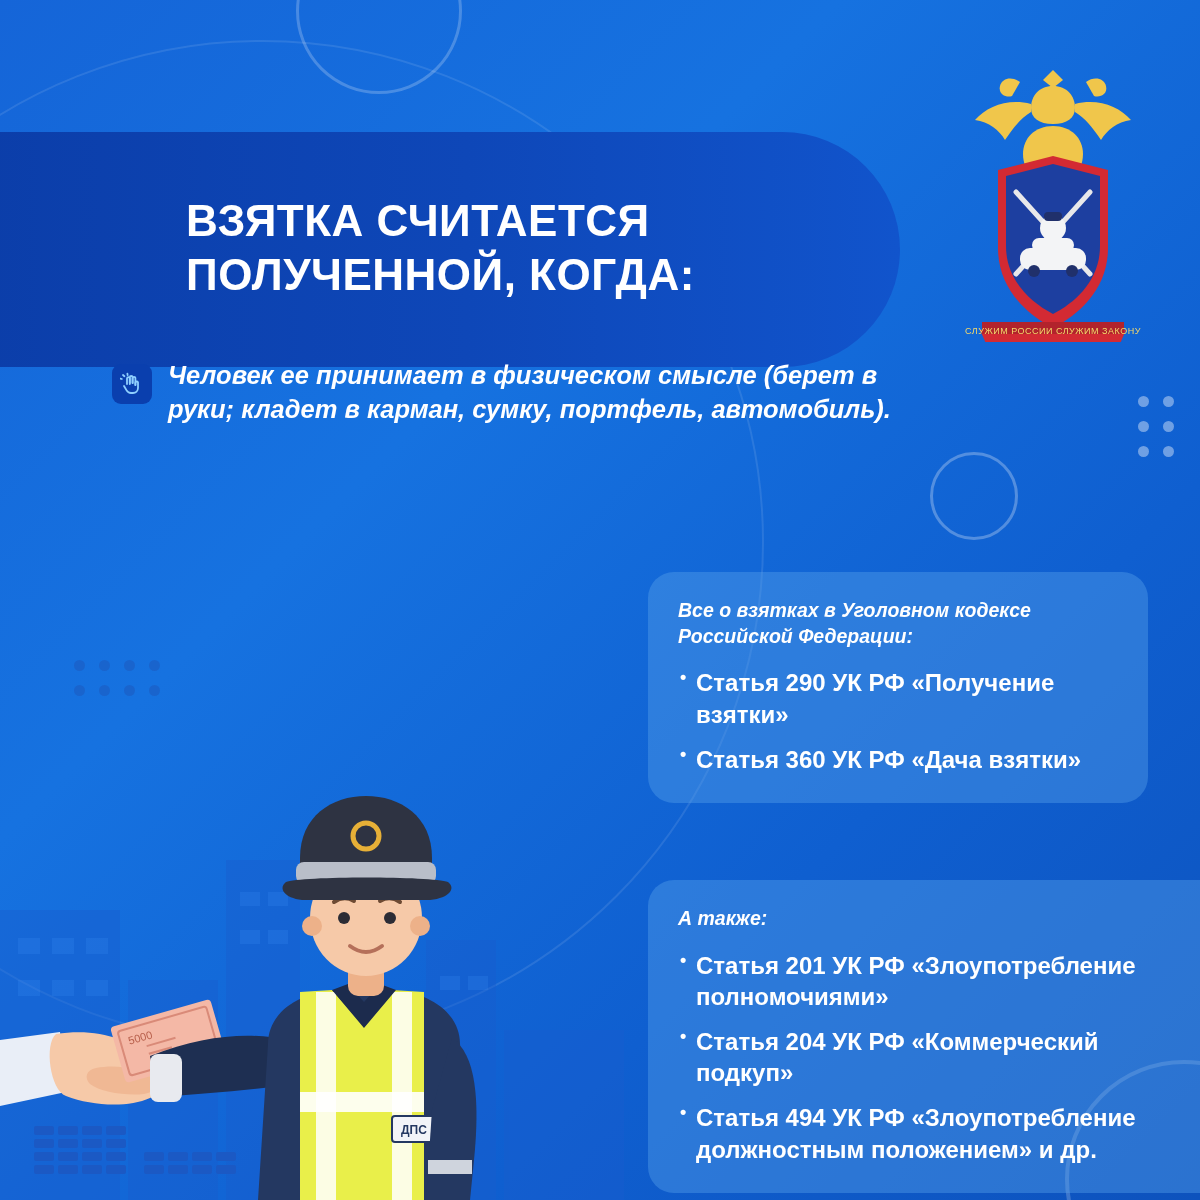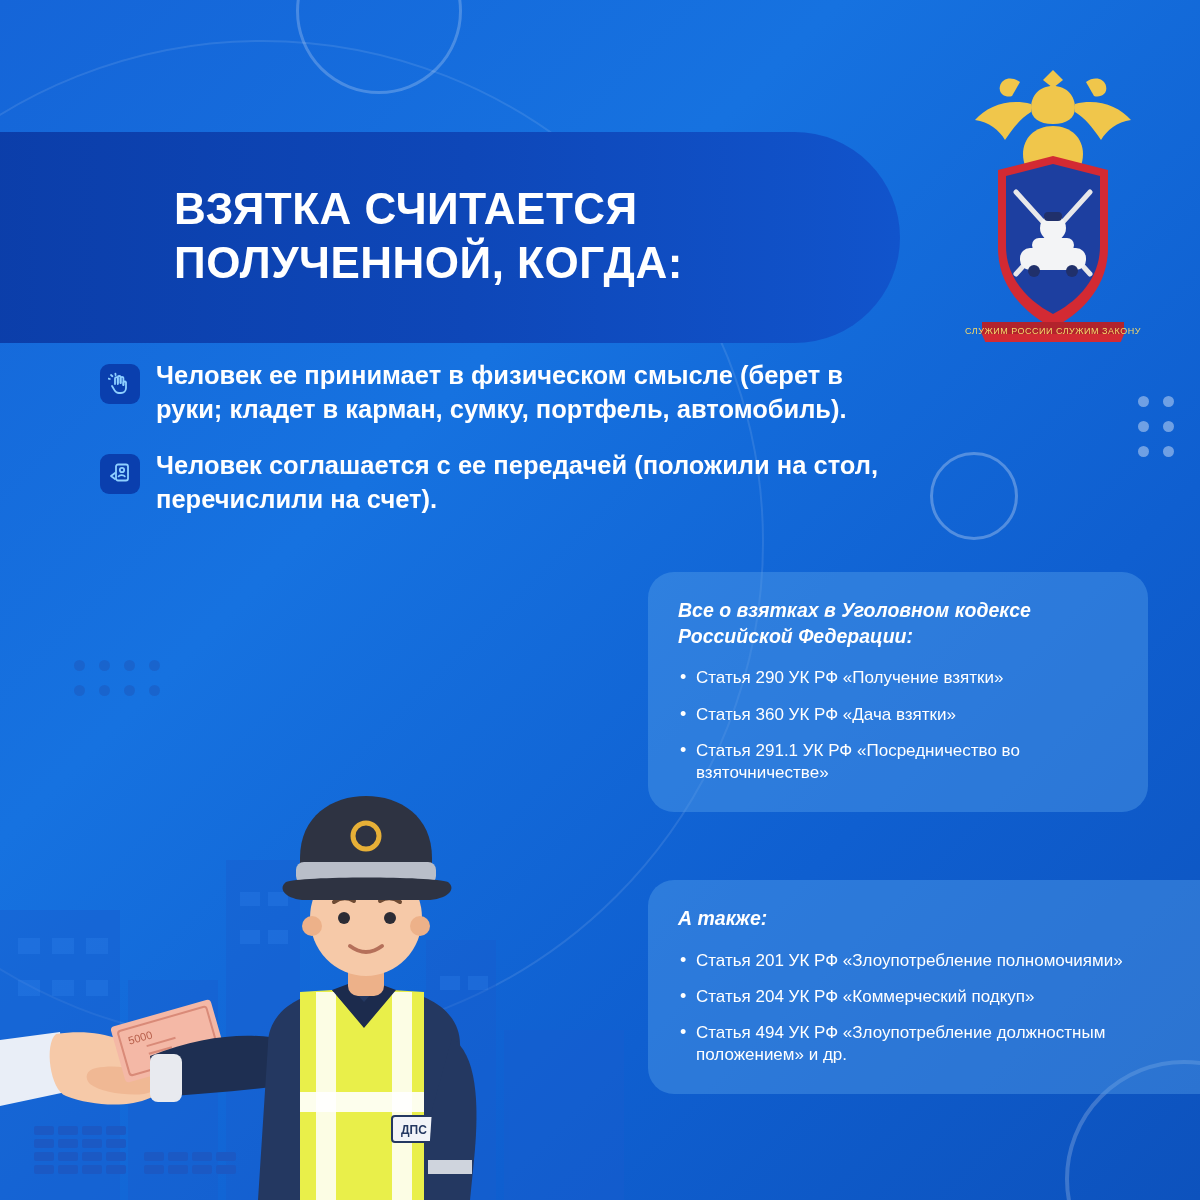--- a/index.html
+++ b/index.html
@@ -84,21 +84,21 @@
     position: absolute;
     left: -60px;
     top: 132px;
     width: 960px;
     padding: 46px 60px 50px 230px;
     background: linear-gradient(90deg, #0b3da8 0%, #0e47b8 55%, #1154cc 100%);
     border-radius: 0 180px 180px 0;
     box-sizing: border-box;
   }
   .title-card h1 {
-    margin: 4px;
+    margin: 16px;
     color: #ffffff;
     font-size: 44px;
     line-height: 1.22;
     letter-spacing: 0.5px;
     font-weight: bold;
     text-transform: uppercase;
   }
 
   
   .emblem {
@@ -115,23 +115,24 @@
     left: 0; right: 0;
     font-size: 9px;
     color: #f4d86a;
     letter-spacing: 0.5px;
     font-weight: normal;
   }
 
   
   .statements {
     position: absolute;
-    left: 100px;
+    left: 112px;
     top: 358px;
     width: 810px;
+    font-style: italic;
   }
   .statement {
     display: flex;
     align-items: flex-start;
     margin-bottom: 22px;
   }
   .statement .badge {
     flex: 0 0 auto;
     width: 40px; height: 40px;
     border-radius: 9px;
@@ -171,23 +172,23 @@
   }
   .panel ul {
     margin: 0;
     padding: 0;
     list-style: none;
   }
   .panel li {
     position: relative;
     padding-left: 18px;
     margin-bottom: 14px;
-    font-size: 17px;
+    font-size: 24px;
     line-height: 1.3;
-    font-weight: normal;
+    font-weight: bold;
   }
   .panel li:last-child { margin-bottom: 0; }
   .panel li::before {
     content: "•";
     position: absolute;
     left: 2px;
     top: -1px;
     font-size: 18px;
   }
 
@@ -335,40 +336,28 @@
           <path d="M7 12 V6.5 a1.4 1.4 0 0 1 2.8 0 V12"></path>
           <path d="M9.8 11 V5.4 a1.4 1.4 0 0 1 2.8 0 V11"></path>
           <path d="M12.6 11 V6.2 a1.4 1.4 0 0 1 2.8 0 V13"></path>
           <path d="M15.4 13 v-2.6 a1.4 1.4 0 0 1 2.6 0 V16 a5 5 0 0 1 -5 5 h-2 a5 5 0 0 1 -4.4 -2.6 L4 14"></path>
           <path d="M4.4 4.2 L3 3 M7.6 3.2 L7.4 1.6 M1.8 7 L0.4 6.6"></path>
         </svg>
       </div>
       <p>Человек ее принимает в физическом смысле (берет в руки; кладет в карман, сумку, портфель, автомобиль).</p>
     </div>
 
-    <div class="statement">
-      <div class="badge">
-        <svg viewBox="0 0 24 24" width="24" height="24" fill="none" stroke="#8fd0ff" stroke-width="1.8" stroke-linecap="round" stroke-linejoin="round">
-          <rect x="8" y="2.5" width="12" height="16" rx="2"></rect>
-          <circle cx="14" cy="8" r="2.2"></circle>
-          <path d="M10.6 14.4 c0.8 -1.8 5.2 -1.8 6.2 0"></path>
-          <path d="M7 11 L3 14 l4 3"></path>
-        </svg>
-      </div>
-      <p>Человек соглашается с ее передачей (положили на стол, перечислили на счет).</p>
-    </div>
 
   </div>
 
   <div class="panel panel-codex">
     <h2>Все о взятках в Уголовном кодексе Российской Федерации:</h2>
     <ul>
       <li>Статья 290 УК РФ «Получение взятки»</li>
       <li>Статья 360 УК РФ «Дача взятки»</li>
-      <li>Статья 291.1 УК РФ «Посредничество во взяточничестве»</li>
     </ul>
   </div>
 
   <div class="panel panel-also">
     <h2>А также:</h2>
     <ul>
       <li>Статья 201 УК РФ «Злоупотребление полномочиями»</li>
       <li>Статья 204 УК РФ «Коммерческий подкуп»</li>
       <li>Статья 494 УК РФ «Злоупотребление должностным положением» и др.</li>
     </ul>

